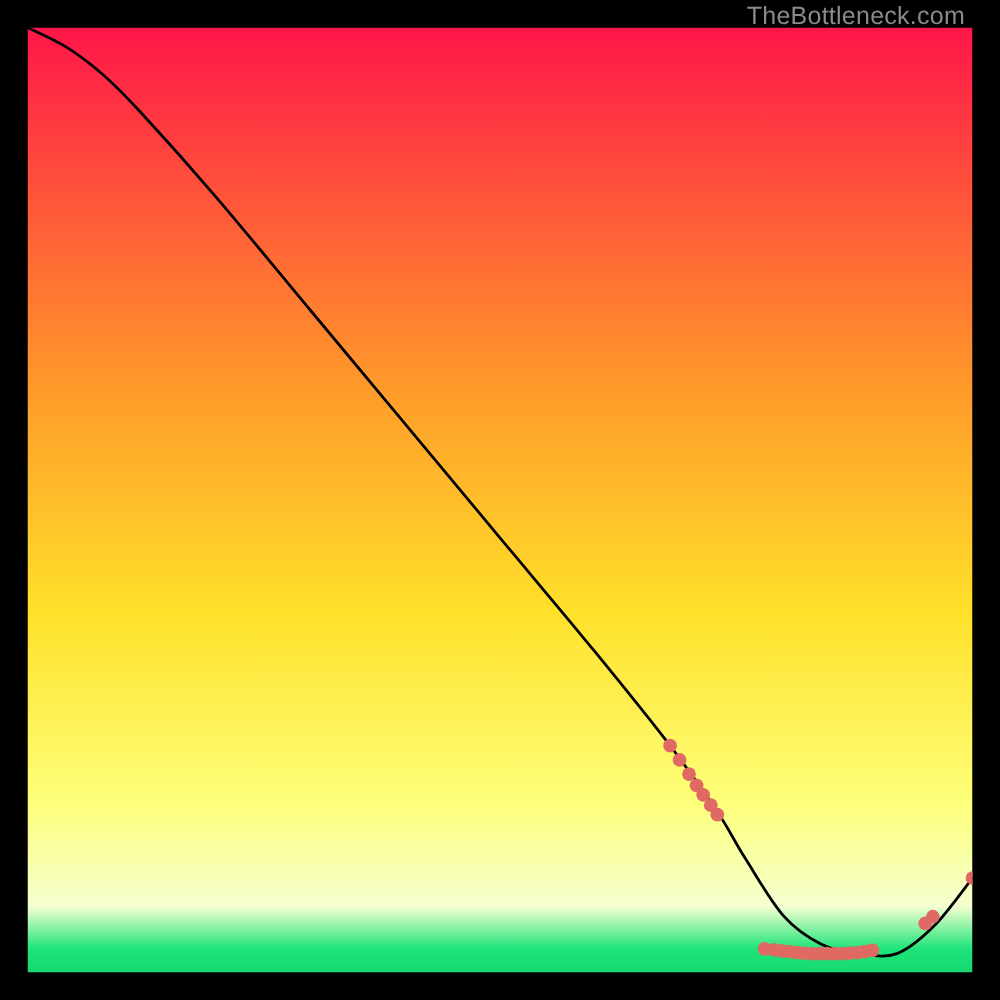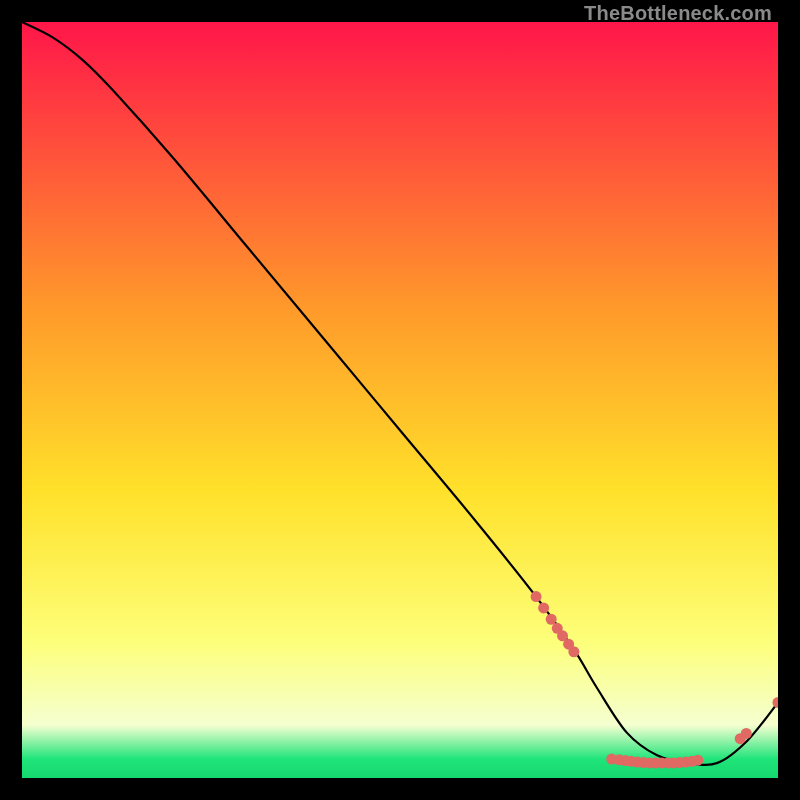--- a/index.html
+++ b/index.html
@@ -18,21 +18,21 @@
     width: 756px;
     height: 756px;
     background: #000;
   }
   .watermark {
     position: absolute;
     top: 2px;
     right: 28px;
     color: #8a8a8a;
     font-size: 20px;
-    font-weight: 700;
+    font-weight: 400;
     letter-spacing: 0.2px;
     user-select: none;
   }
   .plot {
     position: absolute;
     left: 22px;
     top: 22px;
     width: 756px;
     height: 756px;
   }

